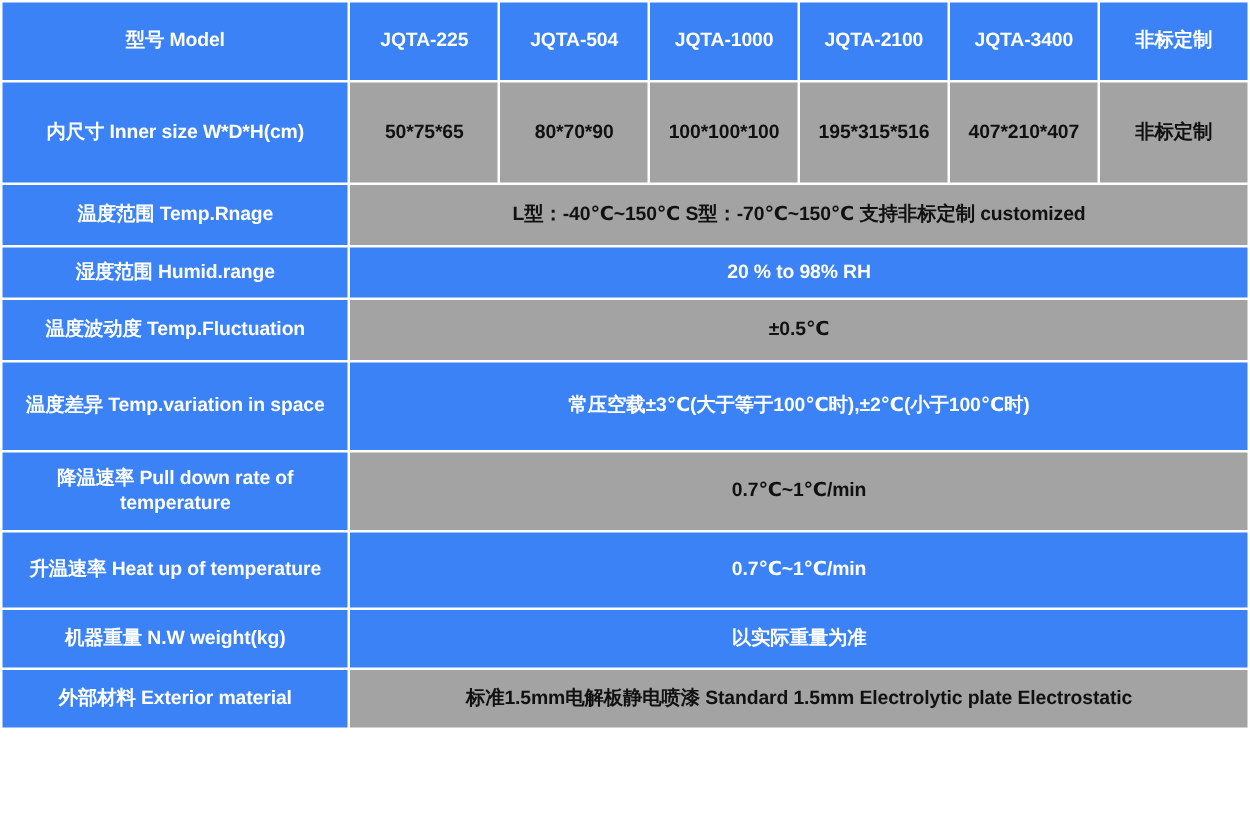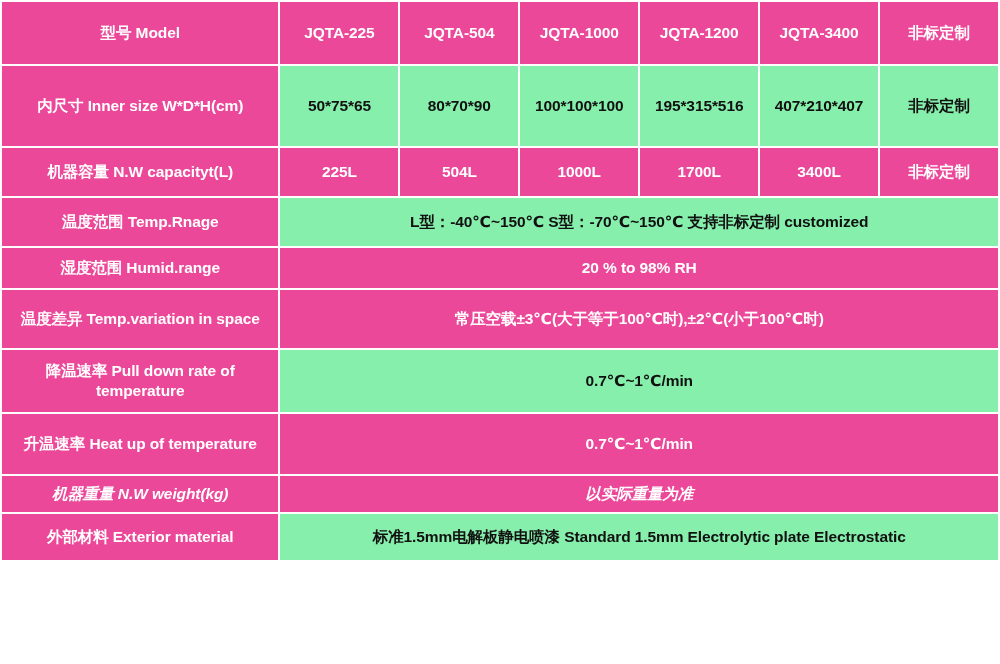--- a/index.html
+++ b/index.html
@@ -28,49 +28,49 @@
     vertical-align: middle;
     font-weight: bold;
     font-size: 15.5px;
     line-height: 1.3;
     letter-spacing: -0.1px;
     overflow: hidden;
   }
 
   
   .c-blue {
-    background: #ec4899;
+    background: #3b82f6;
     color: #ffffff;
     margin-left: 41px;
   }
   
   .c-white {
-    background: #86efac;
+    background: #a3a3a3;
     color: #111111;
   }
 
   
   .col-label {
     width: 272px;
   }
 
   
   .col-data { width: 116px; }
 
   .r-h  { height: 62px; }   
   .r-1  { height: 80px; }   
   .r-2  { height: 48px; }   
   .r-3  { height: 48px; }   
   .r-4  { height: 48px; }   
   .r-5  { height: 40px; }   
   .r-6  { height: 48px; }   
-  .r-7  { height: 58px; }   
+  .r-7  { height: 70px; }   
   .r-8  { height: 62px; padding-left: 26px; }   
   .r-9  { height: 60px; }   
-  .r-10 { height: 36px; font-style: italic; }   
+  .r-10 { height: 46px; }   
   .r-11 { height: 46px; }
   .fs-md { font-size: 16px; }
 </style>
 </head>
 <body>
 
 <table class="spec-table">
   <colgroup>
     <col class="col-label">
     <col class="col-data">
@@ -80,56 +80,51 @@
       <col class="col-data">
       <col class="col-data">
   </colgroup>
   <tbody>
 
     <tr class="r-h">
       <td class="c-blue fs-md">型号 Model</td>
       <td class="c-blue fs-md">JQTA-225</td>
       <td class="c-blue fs-md">JQTA-504</td>
       <td class="c-blue fs-md">JQTA-1000</td>
-      <td class="c-blue fs-md">JQTA-1200</td>
+      <td class="c-blue fs-md">JQTA-2100</td>
       <td class="c-blue fs-md">JQTA-3400</td>
       <td class="c-blue fs-md">非标定制</td>
     </tr>
 
     <tr class="r-1">
       <td class="c-blue">内尺寸 Inner size W*D*H(cm)</td>
       <td class="c-white">50*75*65</td>
       <td class="c-white">80*70*90</td>
       <td class="c-white">100*100*100</td>
       <td class="c-white">195*315*516</td>
       <td class="c-white">407*210*407</td>
       <td class="c-white">非标定制</td>
     </tr>
 
 
-    <tr class="r-3">
-      <td class="c-blue">机器容量 N.W capacityt(L)</td>
-      <td class="c-blue">225L</td>
-      <td class="c-blue">504L</td>
-      <td class="c-blue">1000L</td>
-      <td class="c-blue">1700L</td>
-      <td class="c-blue">3400L</td>
-      <td class="c-blue">非标定制</td>
-    </tr>
 
     <tr class="r-4">
       <td class="c-blue">温度范围 Temp.Rnage</td>
       <td class="c-white" colspan="6">L型：-40℃~150℃   S型：-70℃~150℃  支持非标定制 customized</td>
     </tr>
 
     <tr class="r-5">
       <td class="c-blue">湿度范围 Humid.range</td>
       <td class="c-blue" colspan="6">20 % to 98% RH</td>
     </tr>
 
+    <tr class="r-6">
+      <td class="c-blue">温度波动度 Temp.Fluctuation</td>
+      <td class="c-white" colspan="6">±0.5℃</td>
+    </tr>
 
     <tr class="r-7">
       <td class="c-blue">温度差异 Temp.variation in space</td>
       <td class="c-blue" colspan="6">常压空载±3℃(大于等于100℃时),±2℃(小于100℃时)</td>
     </tr>
 
     <tr class="r-8">
       <td class="c-blue">降温速率 Pull down rate of temperature</td>
       <td class="c-white" colspan="6">0.7℃~1℃/min</td>
     </tr>

